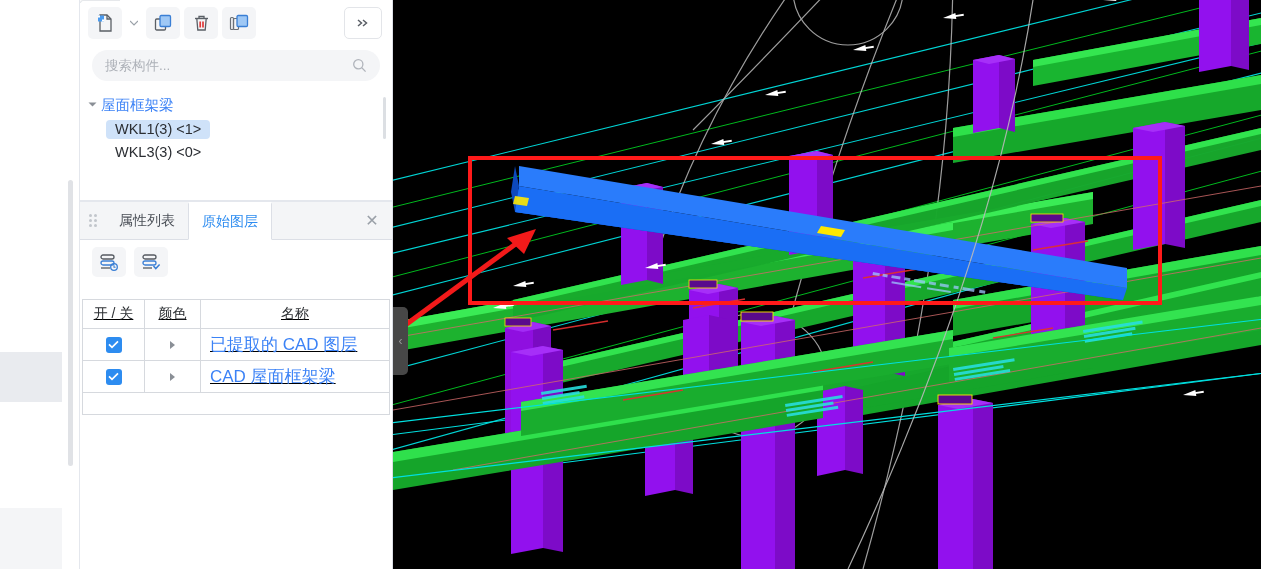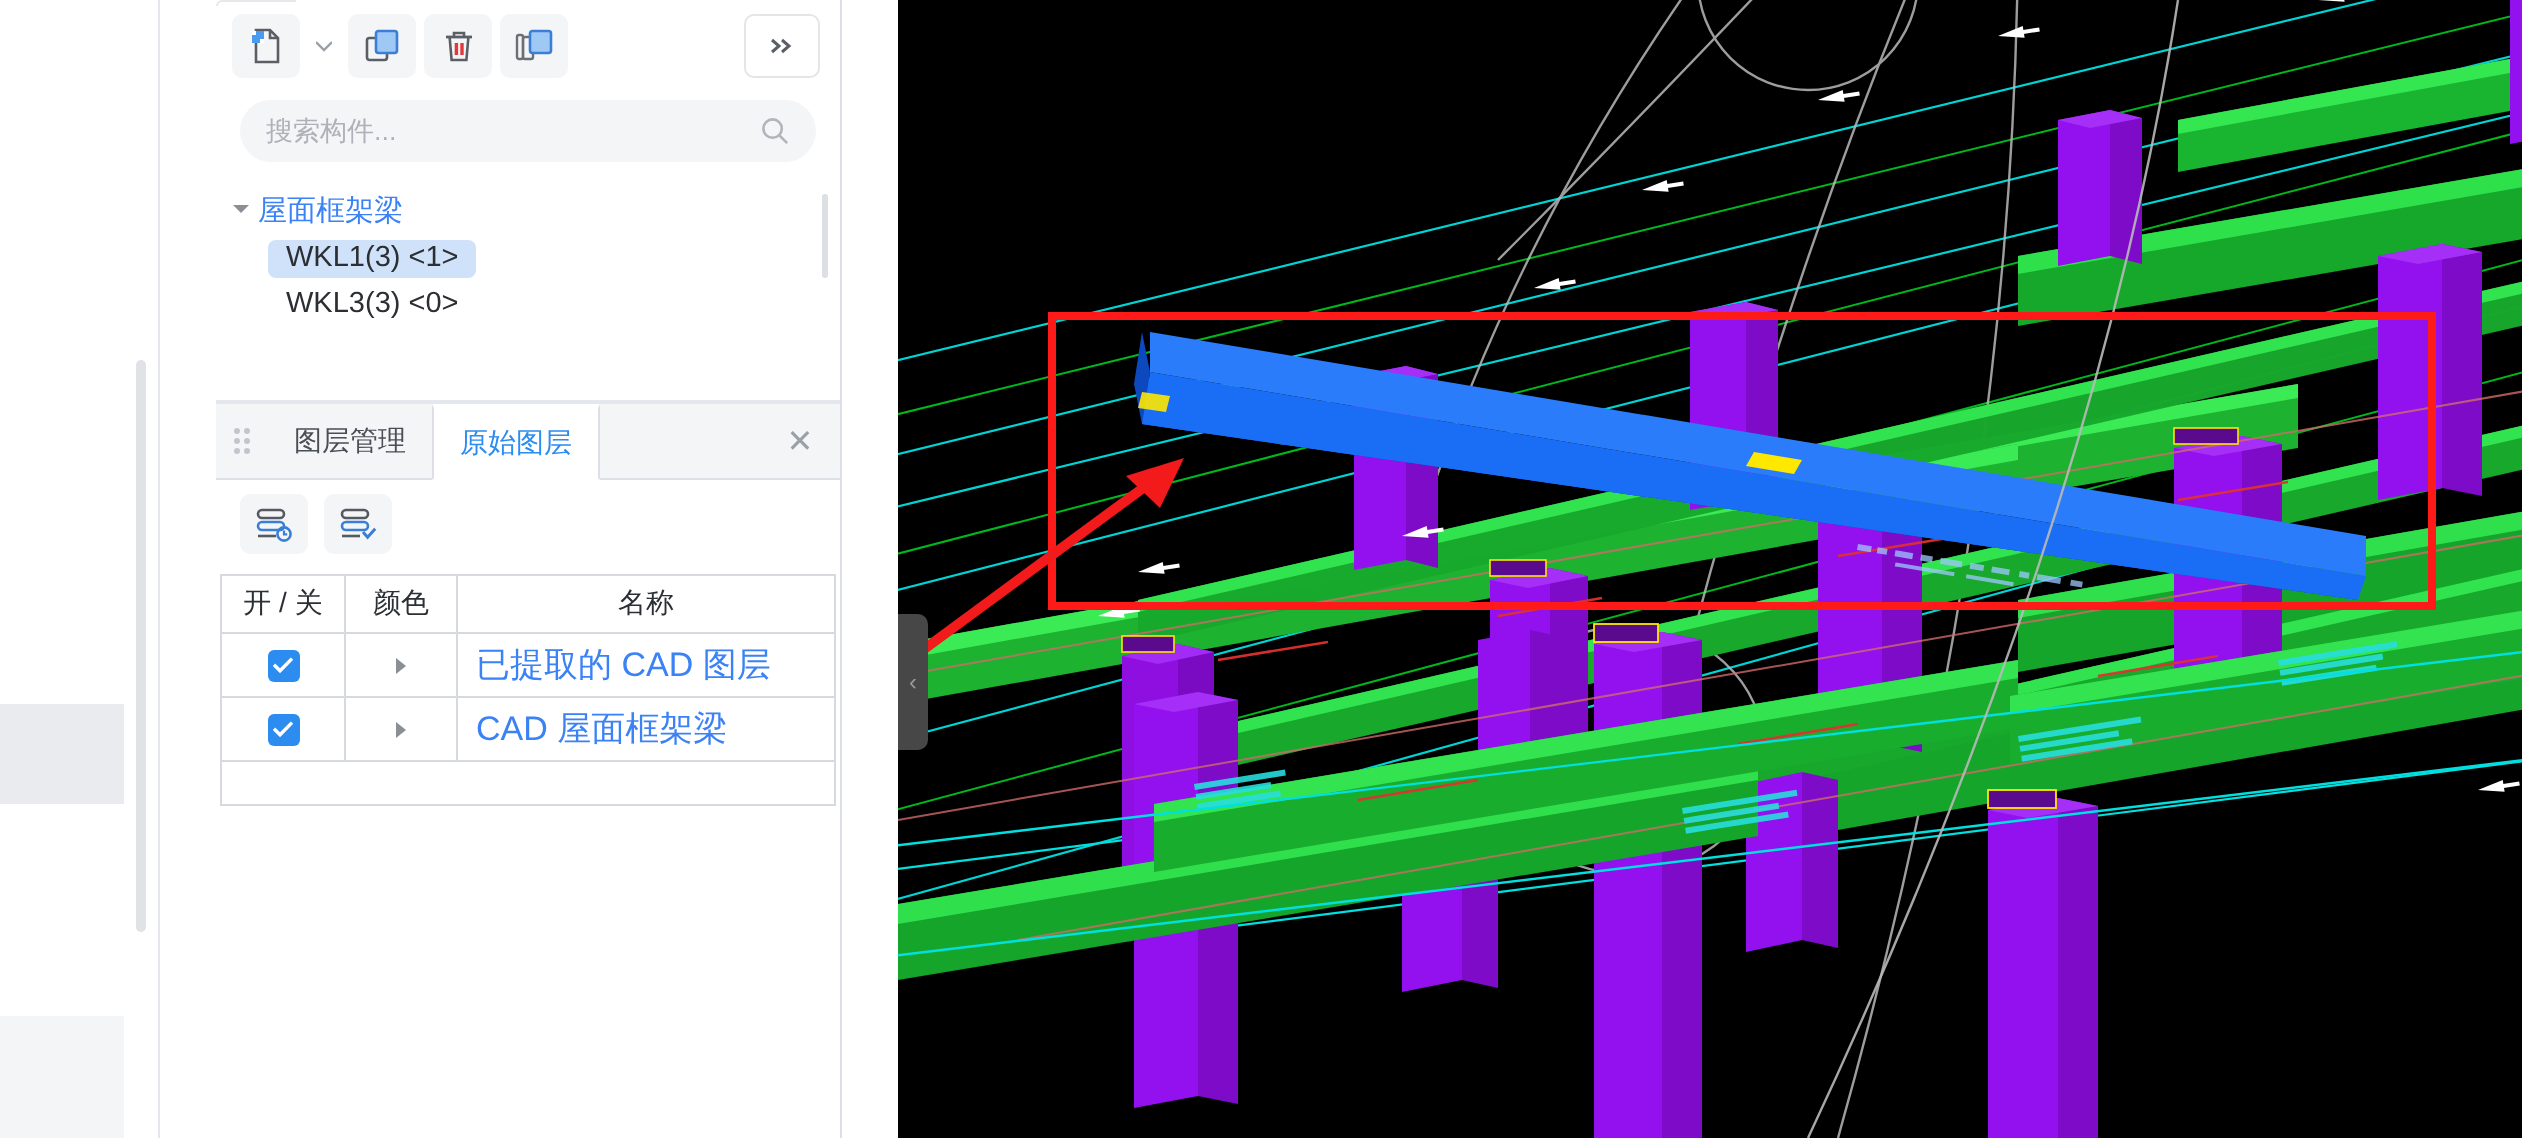--- a/index.html
+++ b/index.html
@@ -2,21 +2,21 @@
 <html><head>
 <meta charset="utf-8">
 <style>
   * { box-sizing: border-box; margin: 0; padding: 0; }
   html, body {
     width: 1261px; height: 569px;
     overflow: hidden;
     background: #ffffff;
     font-family: "Liberation Sans", "DejaVu Sans", sans-serif;
   }
-  #app { position: relative; width: 1261px; height: 569px; display: flex; gap: 28px; }
+  #app { position: relative; width: 1261px; height: 569px; display: flex; }
 
   
   .far-left {
     position: relative; width: 80px; height: 569px;
     background: #ffffff; border-right: 1px solid #e4e7ed;
     flex: 0 0 80px;
   }
   .fl-block { position: absolute; left: 0; width: 62px; background: #e9ebef; }
   .fl-block.b1 { top: 352px; height: 50px; }
   .fl-block.b2 { top: 508px; height: 61px; background: #f4f5f7; }
@@ -122,21 +122,21 @@
   .dock-tools {
     height: 43px; display: flex; align-items: center; gap: 8px; padding: 0 12px;
     background: #fff;
   }
   .lbtn {
     width: 34px; height: 30px; border-radius: 5px; background: #f4f5f7;
     display: flex; align-items: center; justify-content: center; cursor: pointer;
   }
 
   
-  .tbl { margin: 4px 2px; border: 1px solid #d6d9de; border-bottom: none; }
+  .tbl { margin: 16px 2px; border: 1px solid #d6d9de; border-bottom: none; text-decoration: underline; }
   .tr { display: flex; border-bottom: 1px solid #d6d9de; }
   .th {
     font-size: 14px; color: #2c2f33; padding: 5px 0; text-align: center;
     border-right: 1px solid #d6d9de; display: flex; align-items: center;
     justify-content: center;
   }
   .td {
     font-size: 17px; color: #3b82f6; padding: 4px 0;
     border-right: 1px solid #d6d9de; display: flex; align-items: center;
   }
@@ -272,21 +272,21 @@
         <div class="grip">
           <i>
               <b></b>
               <b></b>
               <b></b>
               <b></b>
               <b></b>
               <b></b>
             </i>
         </div>
-        <div class="dtab">图层管理</div>
+        <div class="dtab">属性列表</div>
         <div class="dtab active">原始图层</div>
         <div class="dock-x">✕</div>
       </div>
 
       <div class="dock-tools">
         <div class="lbtn">
           <svg width="21" height="18" viewBox="0 0 21 18">
             <rect x="2" y="2" width="13" height="4" rx="2" fill="none" stroke="#555a61" stroke-width="1.3"></rect>
             <rect x="2" y="8" width="13" height="4" rx="2" fill="none" stroke="#3a7fd5" stroke-width="1.3"></rect>
             <path d="M2 15 h9" stroke="#555a61" stroke-width="1.3"></path>

